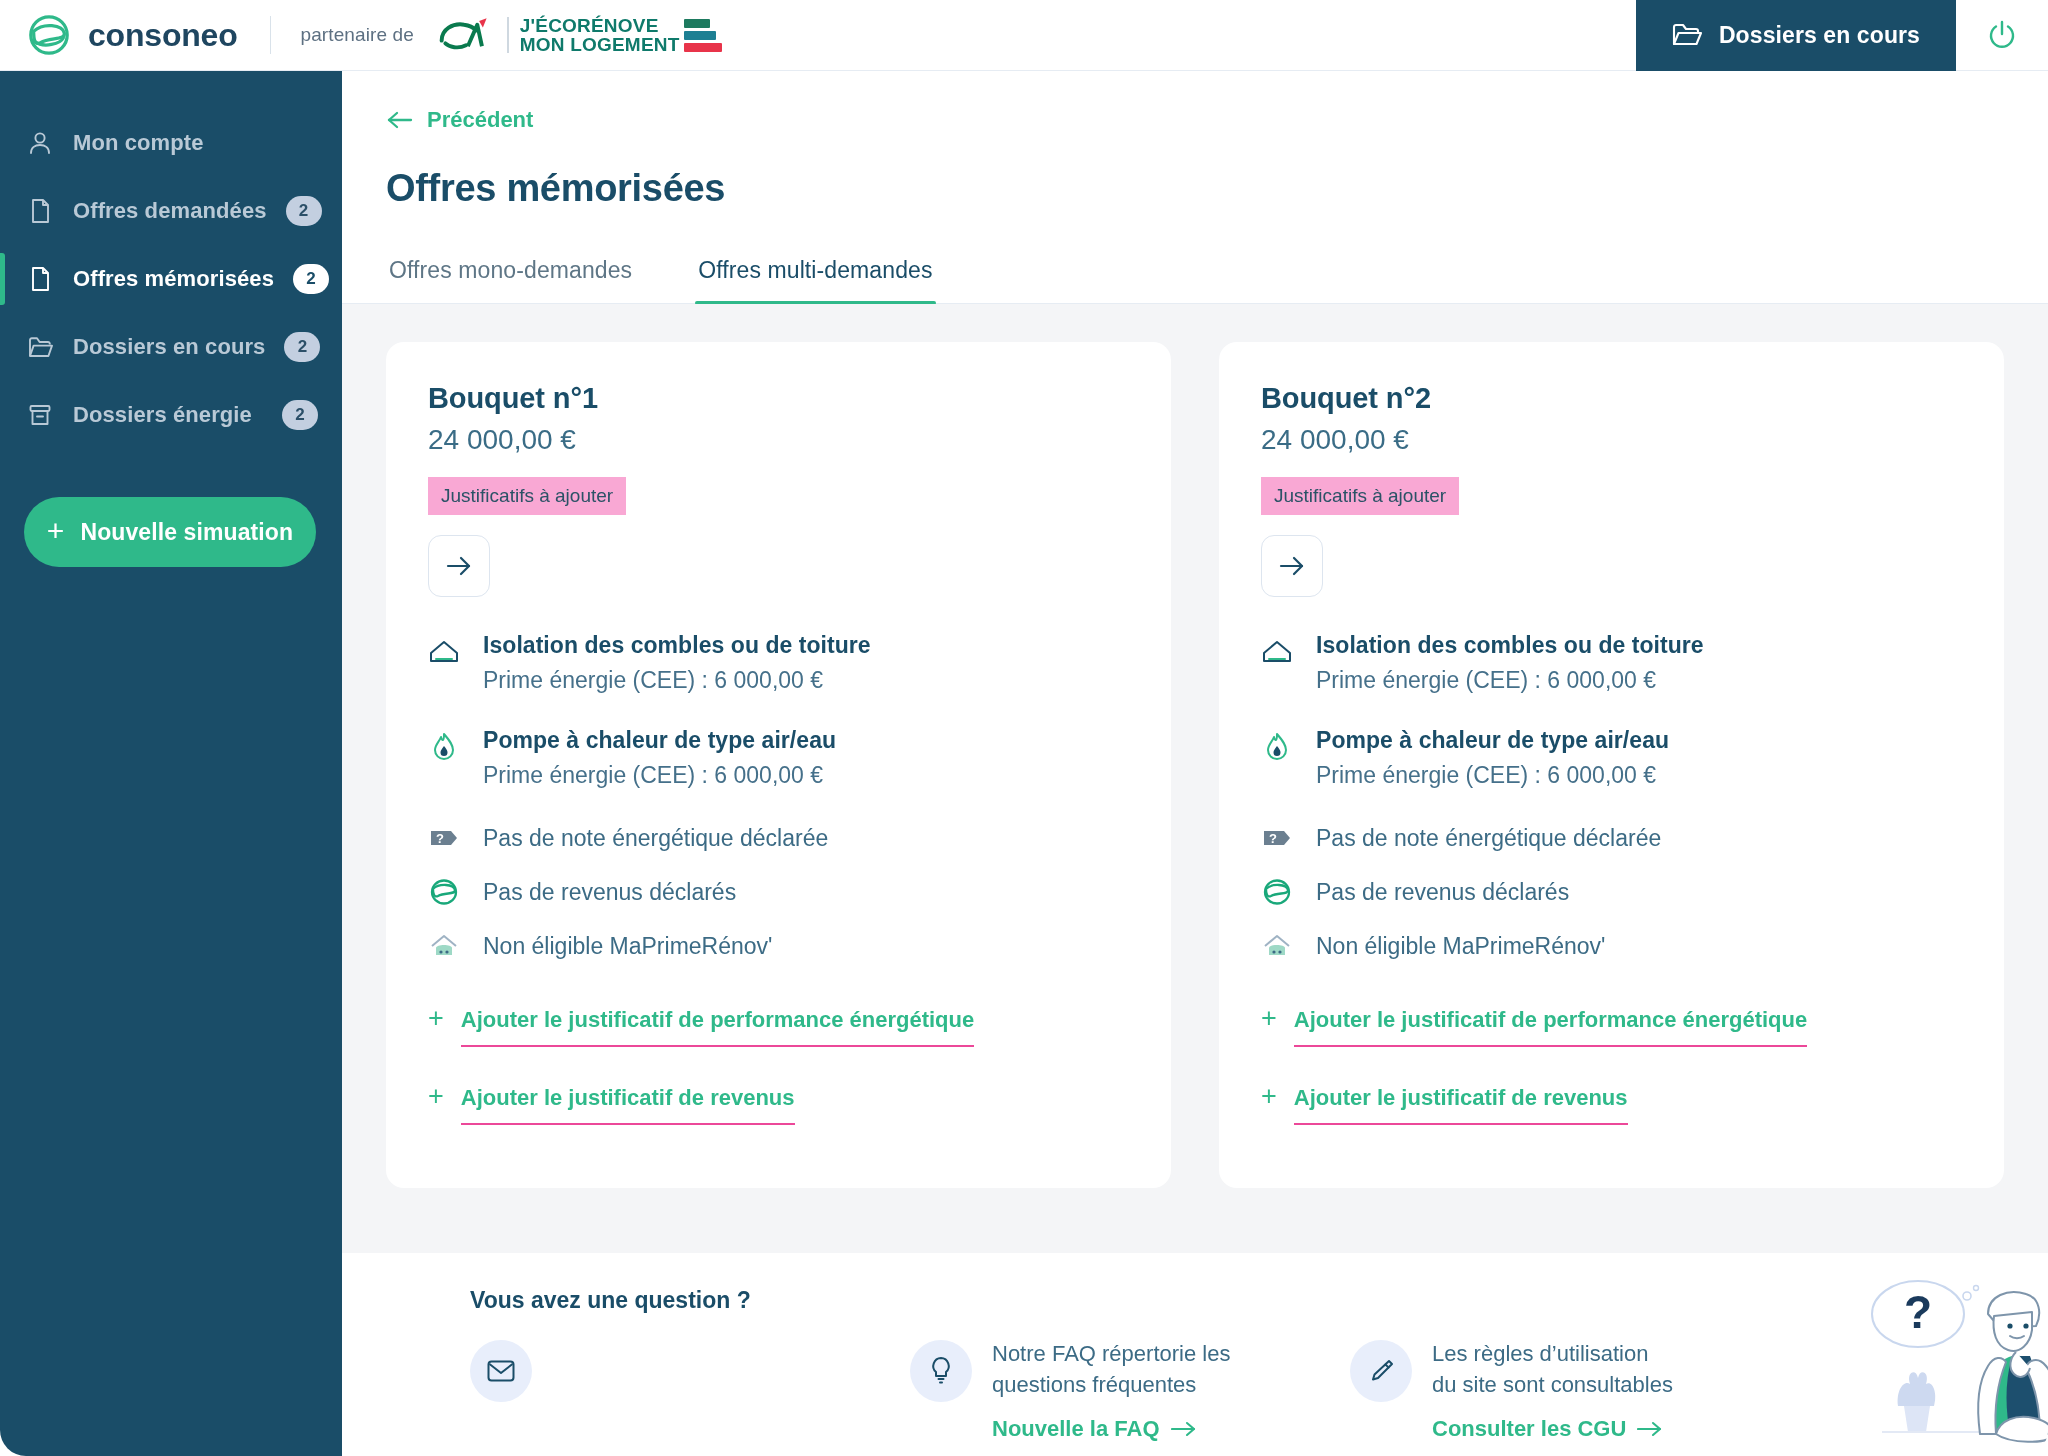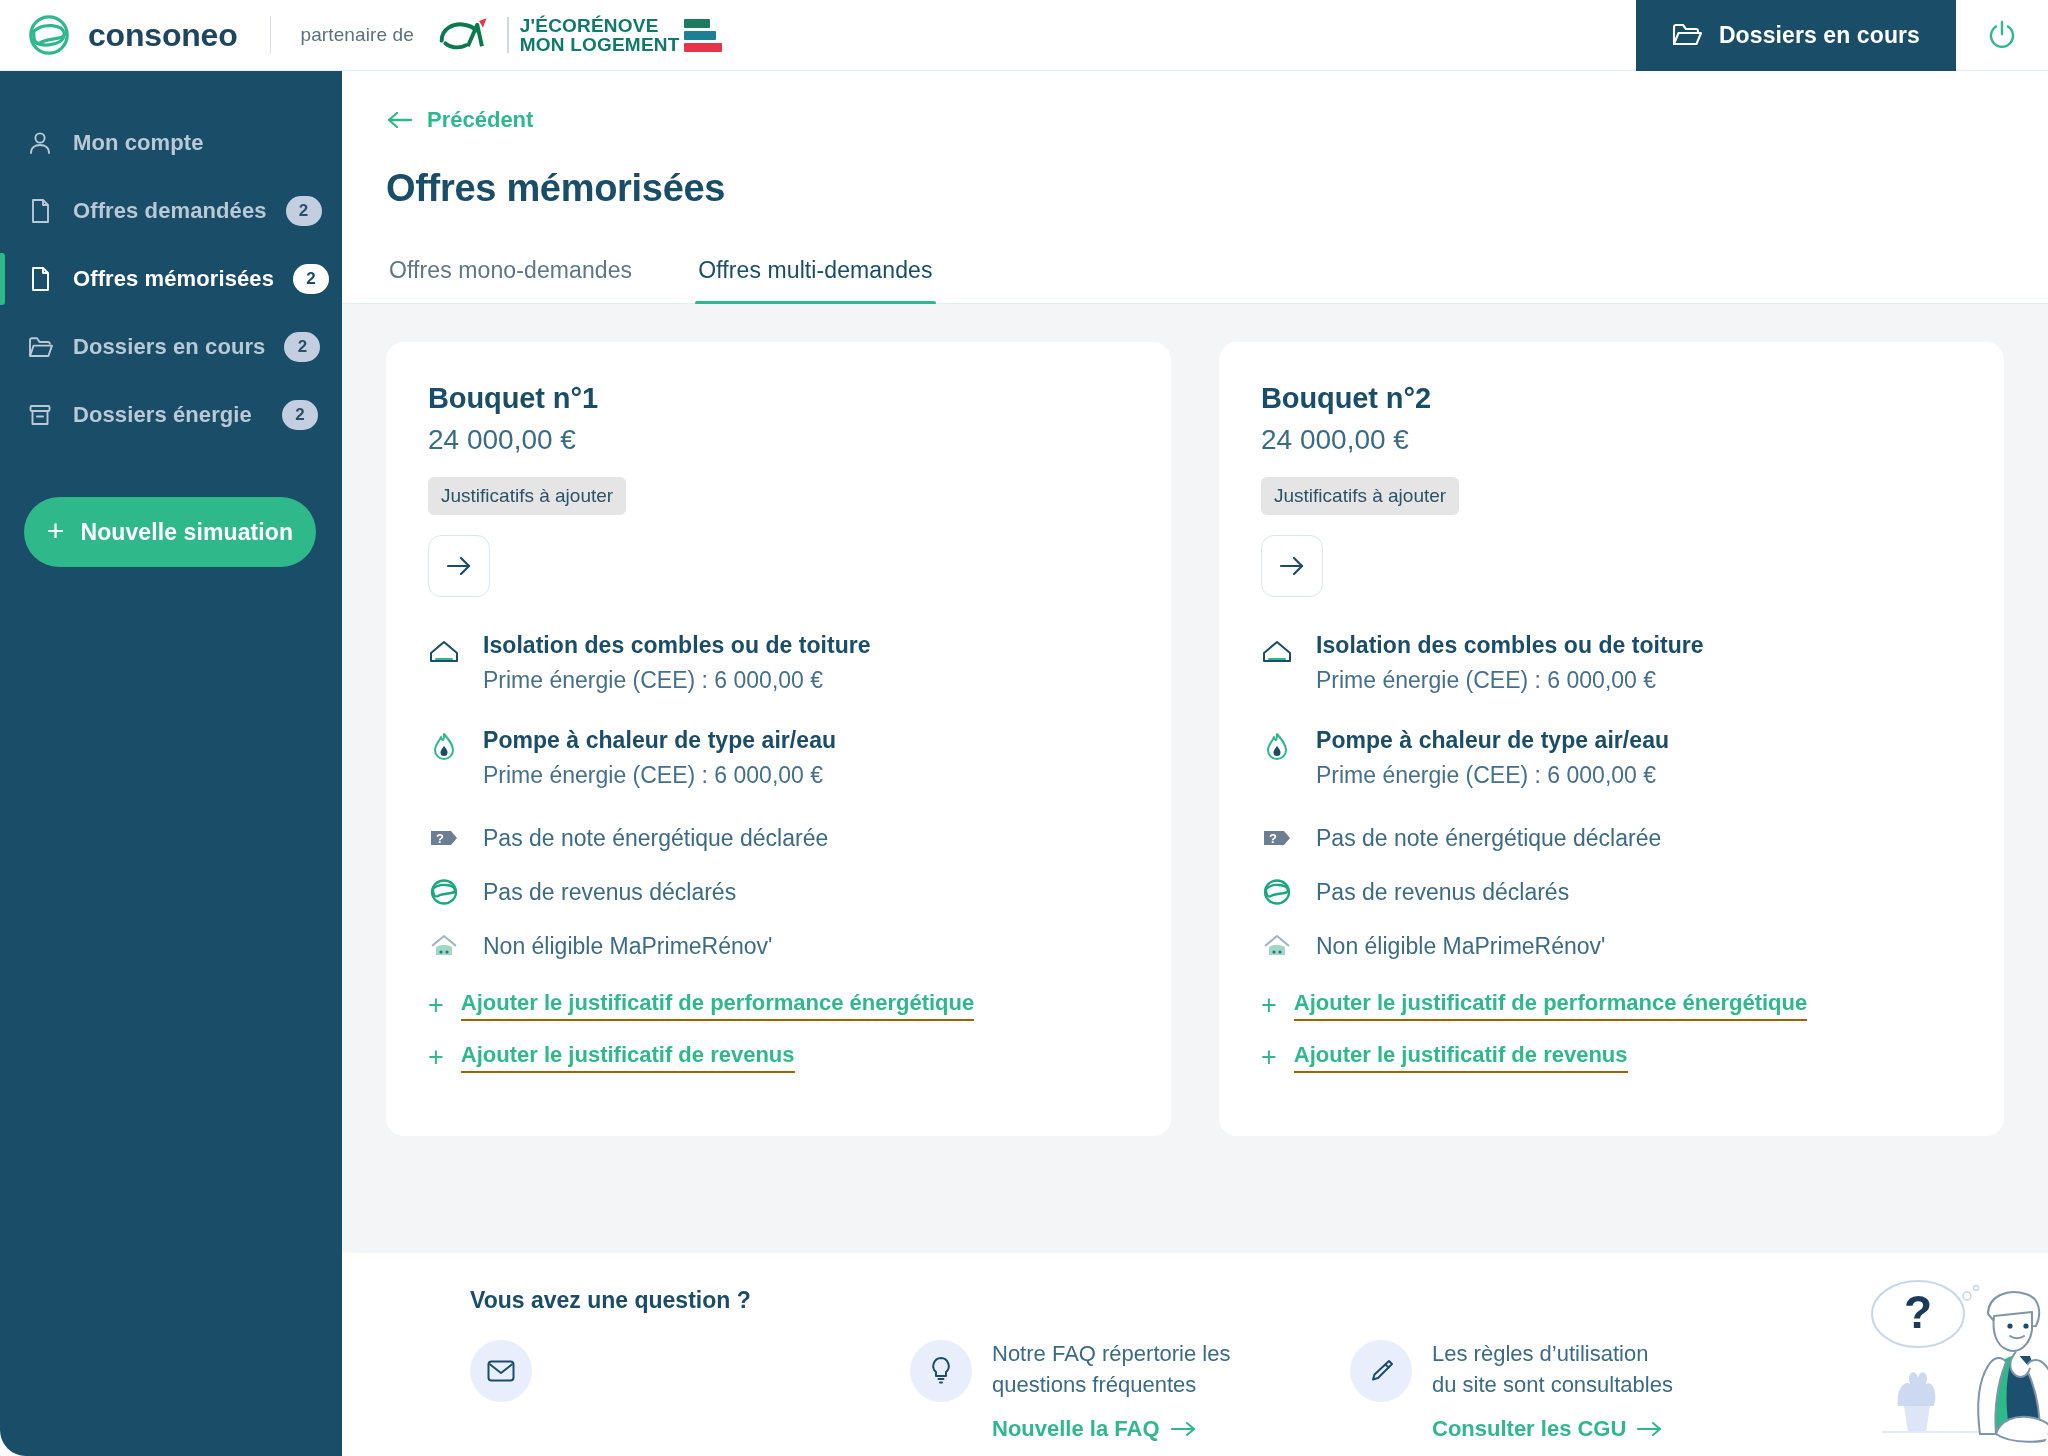--- a/index.html
+++ b/index.html
@@ -293,23 +293,23 @@
     color: #1a4d68;
     letter-spacing: -0.1px;
   }
   .card-amount {
     margin-top: 9px;
     font-size: 28px;
     font-weight: 400;
     color: #3a6c86;
   }
   .pill {
-    background: #e5e5e5;
+    background: #f9a8d4;
     color: #2b5266;
-    border-radius: 6px;
+    border-radius: 0;
     padding: 8px 13px;
     font-size: 19px;
     white-space: nowrap;
     margin-top: 3px;
   }
   .arrow-btn {
     width: 62px; height: 62px;
     border-radius: 13px;
     border: 1px solid #dde5ef;
     background: #ffffff;
@@ -357,22 +357,23 @@
     align-items: center;
     gap: 17px;
     margin-bottom: 21px;
     color: #2fb98a;
     font-size: 22px;
     font-weight: 700;
     cursor: pointer;
     text-decoration: none;
   }
   .action-link .txt {
-    border-bottom: 2px solid #a16207;
-    padding-bottom: 3px;
+    border-bottom: 2px solid #ec4899;
+    padding-bottom: 12px;
+    margin-top: 17px;
   }
   .action-link .pl { font-size: 27px; font-weight: 400; line-height: 1; }
 
   
   .footer {
     position: absolute;
     bottom: 0; left: 0;
     width: 1842px;
     height: 203px;
     background: #ffffff;

